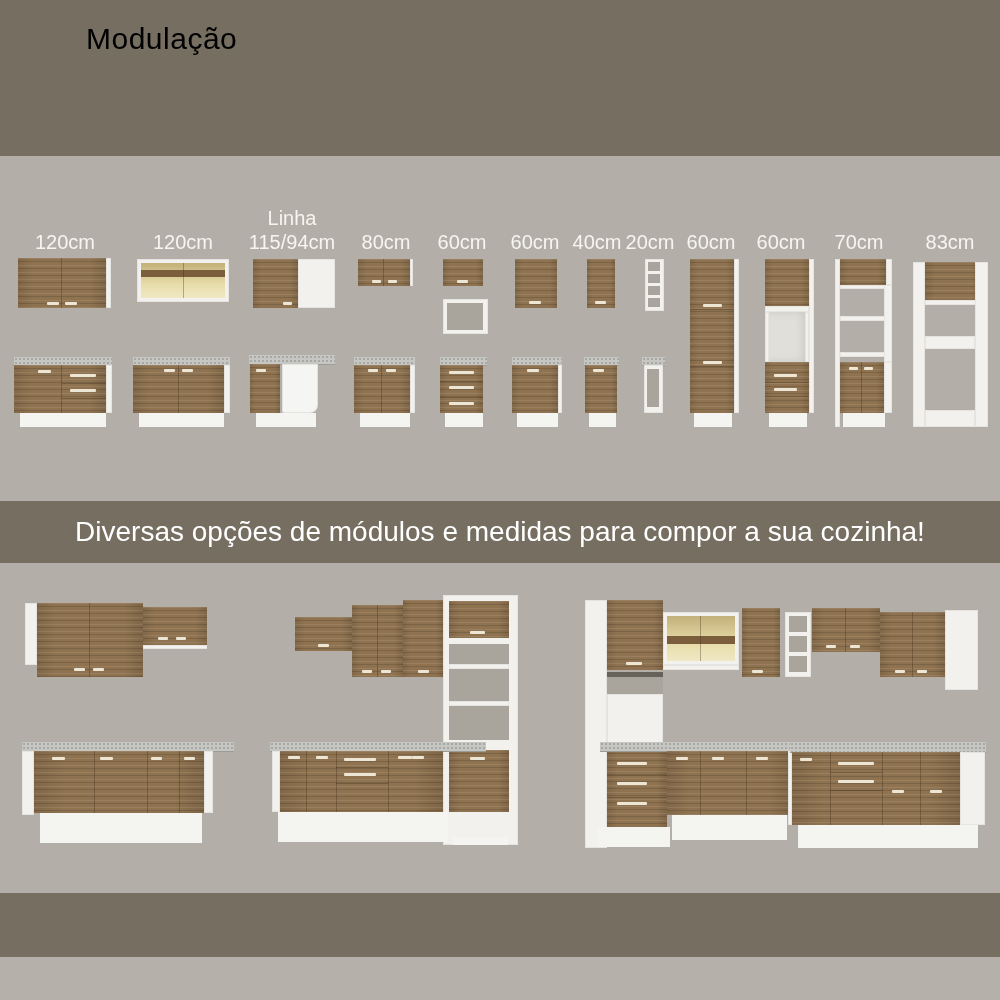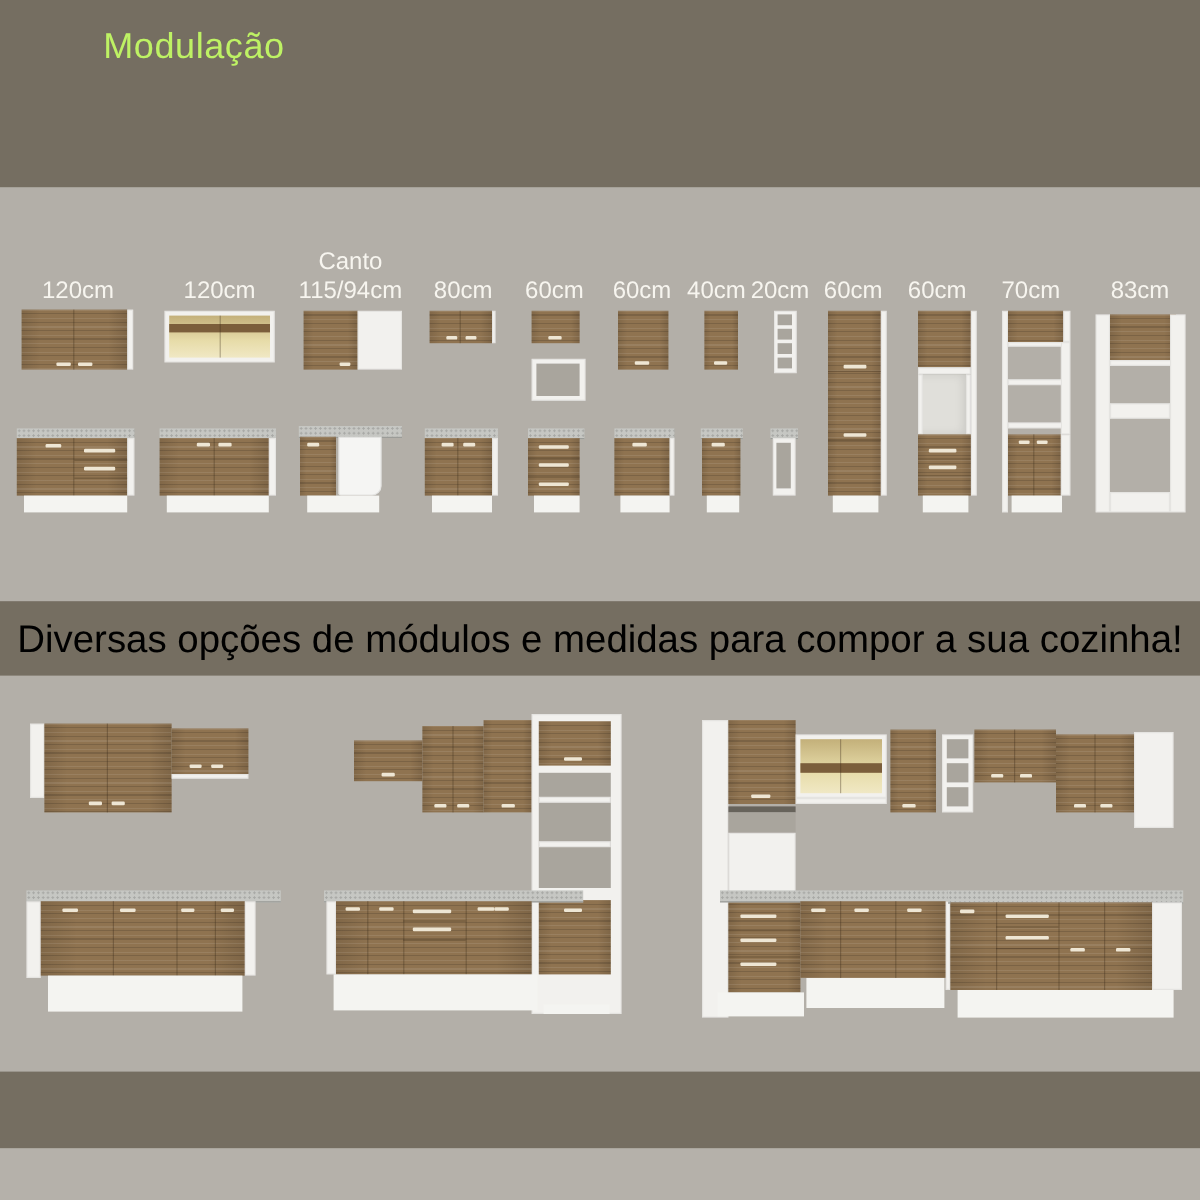--- a/index.html
+++ b/index.html
@@ -3,24 +3,24 @@
 <meta charset="utf-8">
 <style>
   html,body{margin:0;padding:0;background:#8b877f;}
   #canvas{position:relative;width:1000px;height:1000px;overflow:hidden;
           background:#b3afa8;font-family:"Liberation Sans",sans-serif;}
   .band{position:absolute;left:0;width:1000px;background:#756e61;}
   #hdr{top:0;height:156px;}
   #banner{top:501px;height:62px;display:flex;align-items:center;justify-content:center;}
   #footer-band{top:893px;height:64px;}
   #footer-strip{position:absolute;left:0;top:957px;width:1000px;height:43px;background:#b5b1aa;}
-  .kicker{position:absolute;left:86px;top:22px;font-size:30px;color:#bef264;letter-spacing:.5px;}
+  .kicker{position:absolute;left:86px;top:22px;font-size:30px;color:#000000;letter-spacing:.5px;}
   .title{position:absolute;left:82px;top:48px;font-family:"DejaVu Serif",serif;font-weight:bold;
          font-size:64px;color:#fcfaf4;letter-spacing:-1px;}
-  .banner-text{font-size:32px;color:#000000;white-space:nowrap;}
+  .banner-text{font-size:28px;color:#ffffff;white-space:nowrap;}
   .size-label{position:absolute;width:140px;text-align:center;color:#f7f5ef;font-size:20px;line-height:24px;}
   .size-label .topline{min-height:24px;}
   
   .r{position:absolute;}
   .wood{background-color:#8f7350;
         background-image:repeating-linear-gradient(180deg,rgba(255,255,255,.09) 0 1px,transparent 1px 3px,rgba(0,0,0,.14) 3px 4px,transparent 4px 7px),
         linear-gradient(90deg,rgba(0,0,0,.10),transparent 18%,transparent 82%,rgba(0,0,0,.12));}
   .white{background:#f2f1ee;box-shadow:inset 0 0 0 1px rgba(0,0,0,.05);}
   .counter{background:#c6c7c3;border-bottom:1px solid #9b9c98;
            background-image:radial-gradient(rgba(90,90,88,.28) 1px,transparent 1px);background-size:4px 4px;}
@@ -46,21 +46,21 @@
     <div id="module-labels">
         <div class="size-label" style="left: -5px; top: 206px;">
           <div class="topline"></div>
           <div>120cm</div>
         </div>
         <div class="size-label" style="left: 113px; top: 206px;">
           <div class="topline"></div>
           <div>120cm</div>
         </div>
         <div class="size-label" style="left: 222px; top: 206px;">
-          <div class="topline">Canto</div>
+          <div class="topline">Linha</div>
           <div>115/94cm</div>
         </div>
         <div class="size-label" style="left: 316px; top: 206px;">
           <div class="topline"></div>
           <div>80cm</div>
         </div>
         <div class="size-label" style="left: 392px; top: 206px;">
           <div class="topline"></div>
           <div>60cm</div>
         </div>

